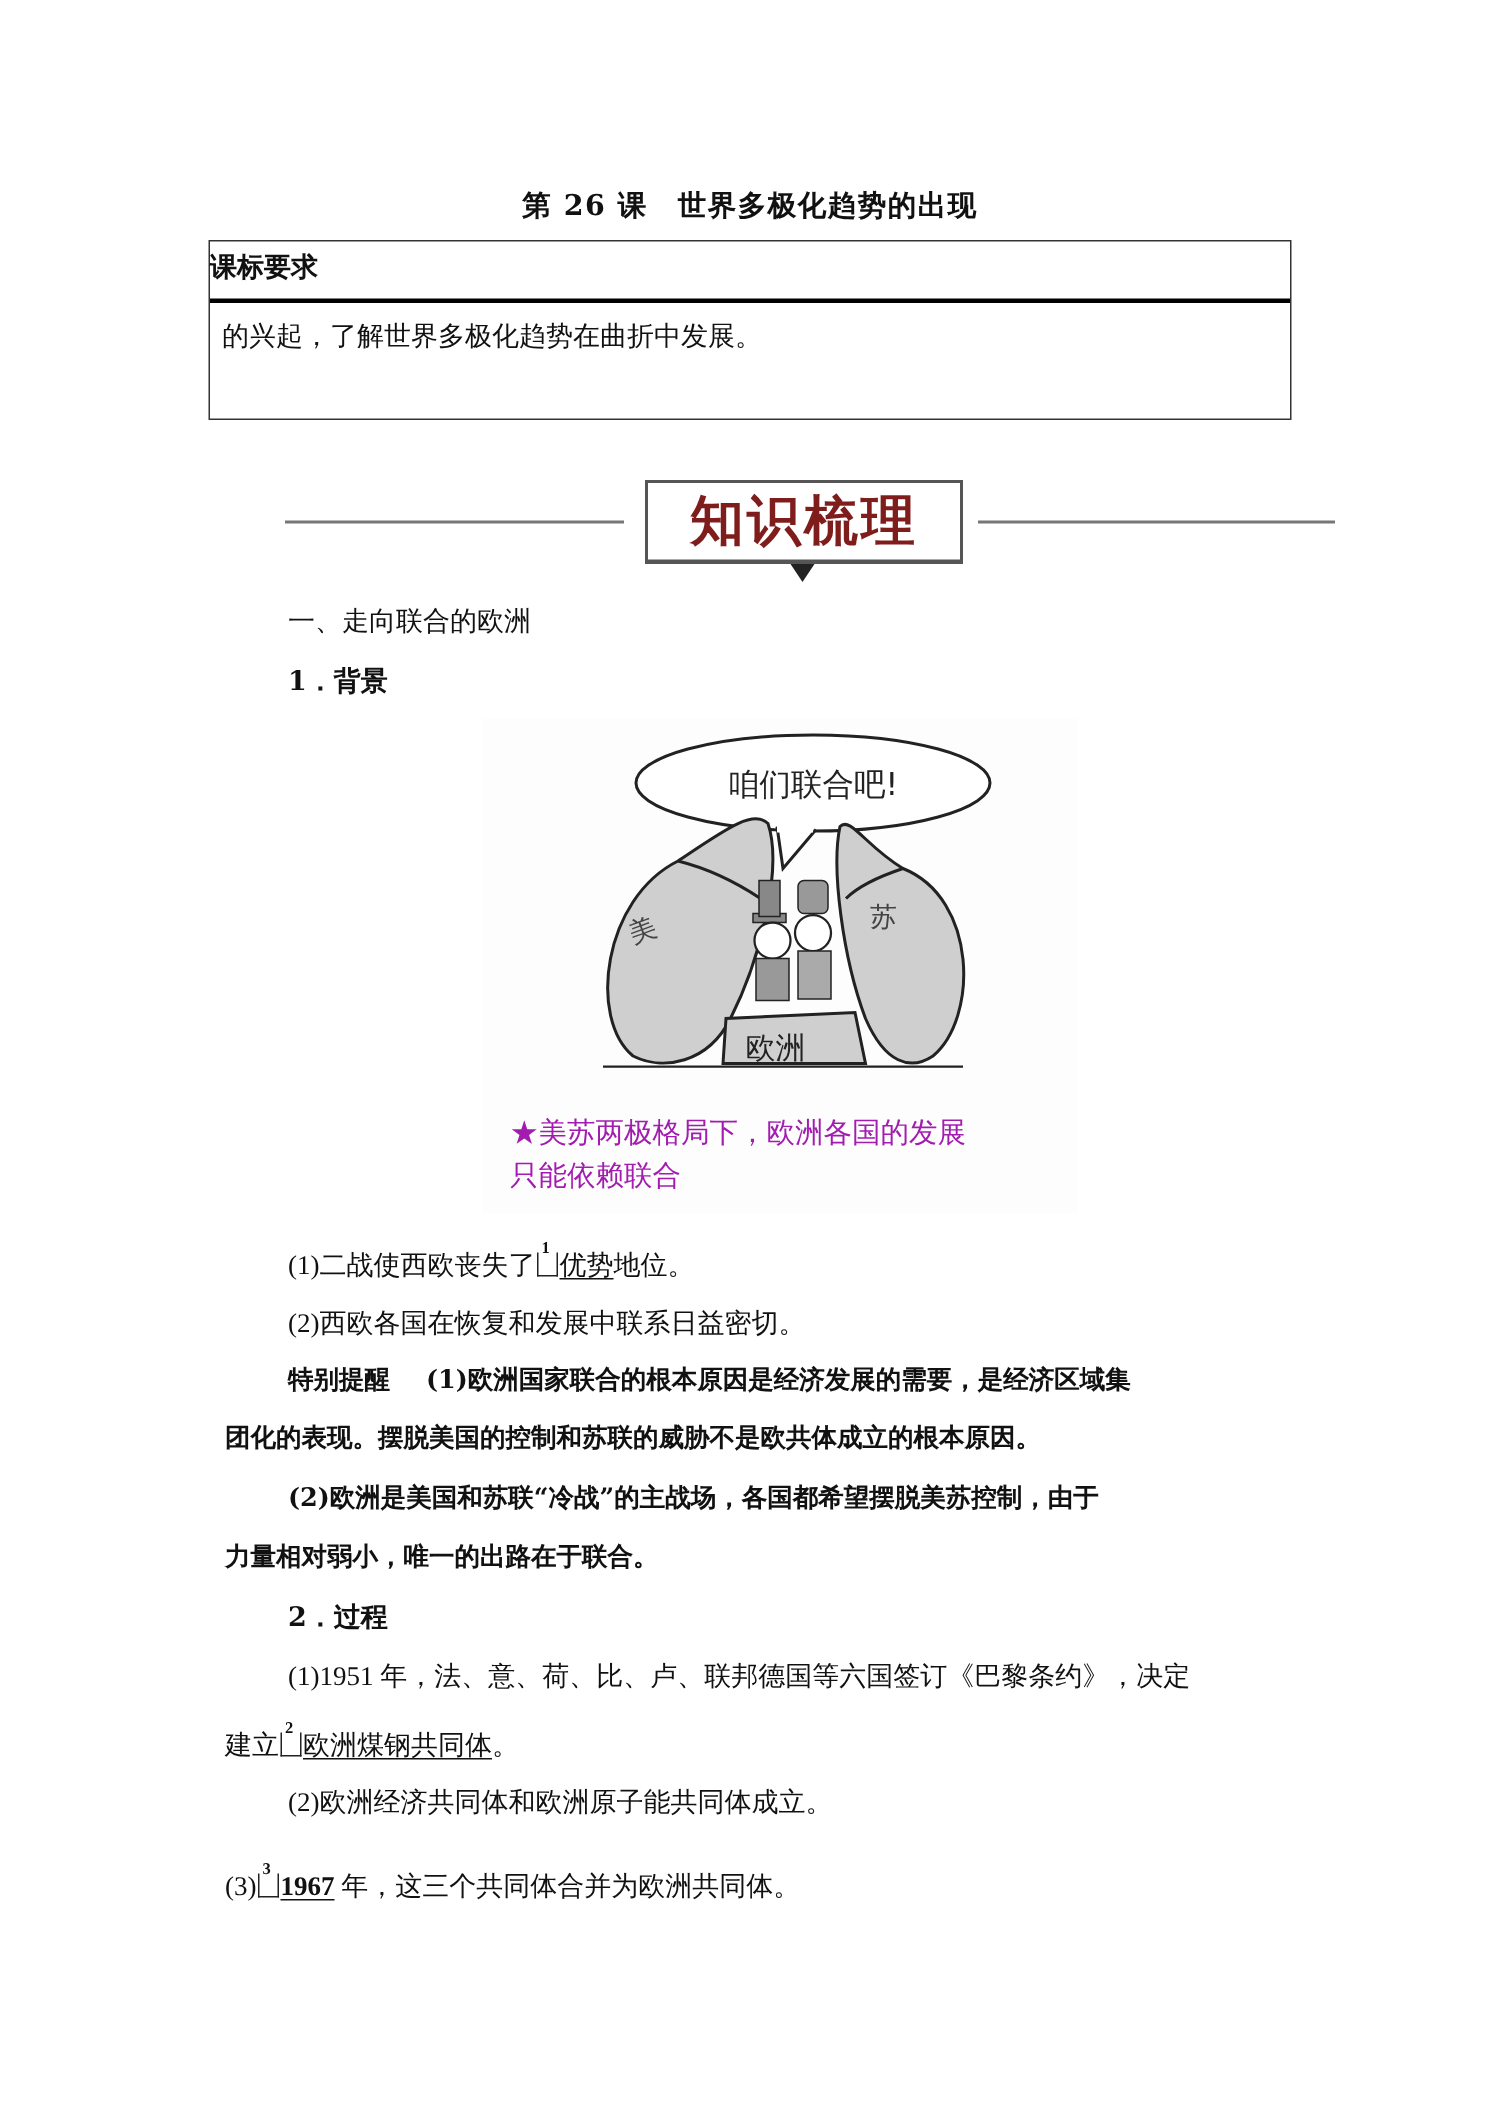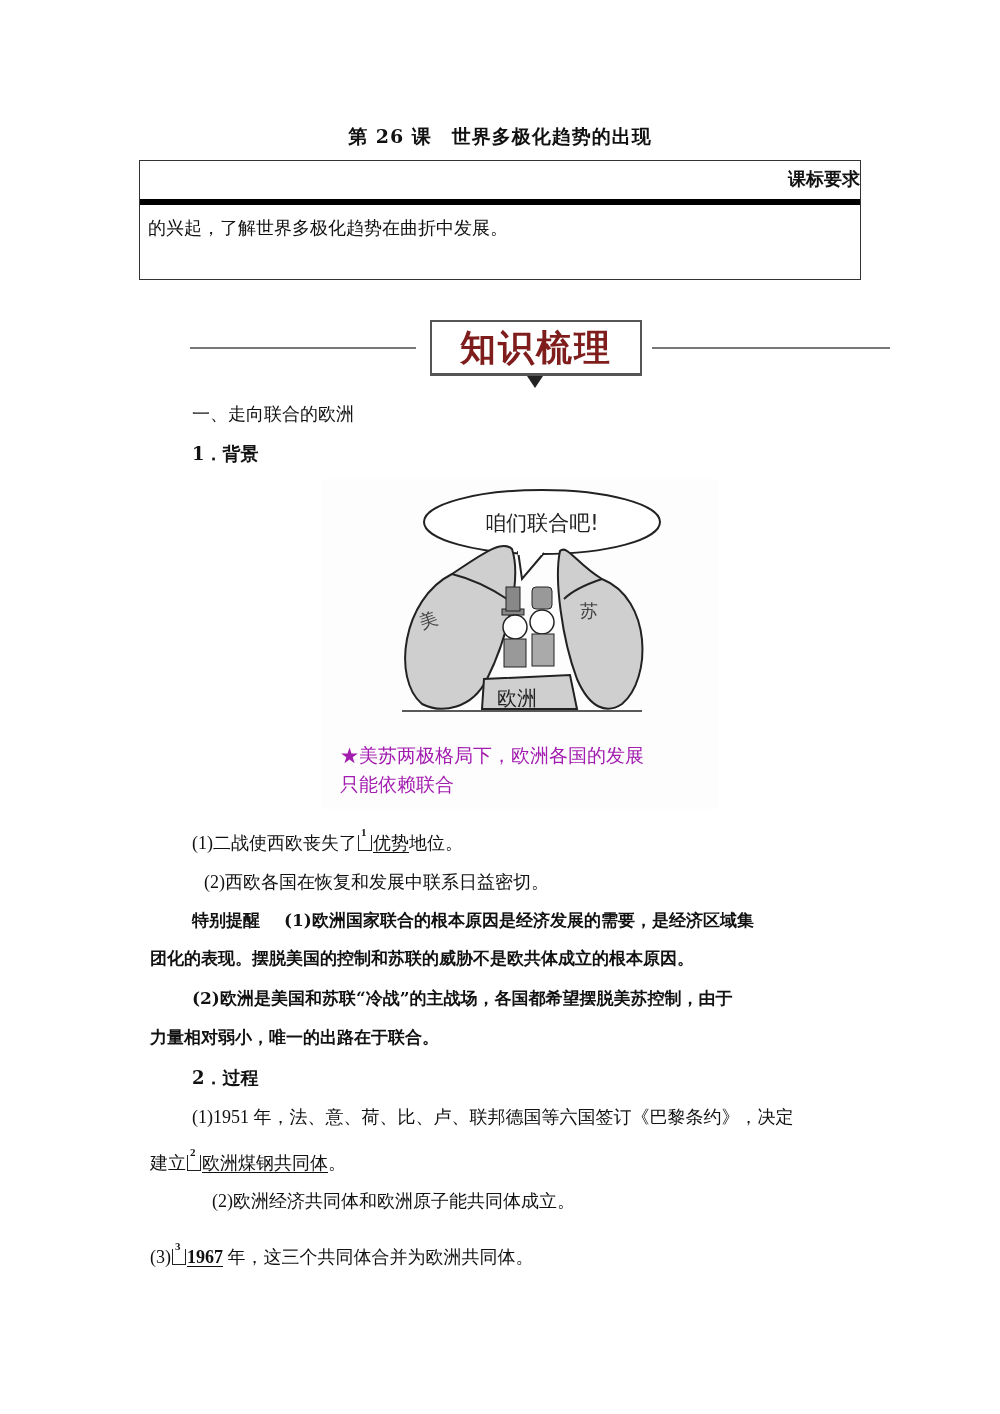--- a/index.html
+++ b/index.html
@@ -1,21 +1,21 @@
 <!DOCTYPE html>
 <html><head>
 <meta charset="utf-8">
 <style>
   html, body { margin:0; padding:0; background:#fff; }
   body { width:1000px; height:1414px; position:relative; overflow:hidden;
          font-family:"DejaVu Serif","Liberation Serif",serif; color:#111; }
   .abs { position:absolute; }
   .title { left:0; width:1000px; top:124px; text-align:center; font-size:19px; font-weight:bold; letter-spacing:1px; }
   .req-box { left:139px; top:160px; width:722px; height:120px; border:1px solid #333; box-sizing:border-box; }
-  .req-head { height:38px; border-bottom:6px solid #000000; text-align:right; line-height:36px; font-size:18px; font-weight:bold; }
+  .req-head { height:38px; border-bottom:3px solid #000000; text-align:left; line-height:36px; font-size:18px; font-weight:bold; }
   .req-body { padding:4px 8px 0 8px; font-size:18px; line-height:37px; font-family:"DejaVu Sans","Liberation Sans",sans-serif; }
   .sec-banner { left:190px; top:318px; width:700px; height:70px; }
   .banner-line { position:absolute; top:29px; height:2px; background:#777; }
   .banner-box { position:absolute; left:240px; top:2px; width:212px; height:56px; border:2px solid #555; border-bottom-width:3px; box-sizing:border-box;
                 text-align:center; line-height:52px; font-size:36px; font-weight:bold; color:#7f1d1d; letter-spacing:2px;
                 font-family:"DejaVu Sans","Liberation Sans",sans-serif; background:#fff; }
   .banner-tri { position:absolute; left:337px; top:58px; width:0; height:0; border-left:8px solid transparent; border-right:8px solid transparent; border-top:12px solid #222; }
   .h1 { left:192px; top:402px; font-size:18px; font-family:"DejaVu Sans","Liberation Sans",sans-serif; }
   .h2 { left:192px; top:442px; font-size:18px; font-weight:bold; }
   .figure { left:322px; top:479px; width:396px; height:330px; background:#fdfdfd; }
@@ -81,31 +81,31 @@
   <div class="caption">
     <div>★美苏两极格局下，欧洲各国的发展</div>
     <div>只能依赖联合</div>
   </div>
 </div>
 
 <div class="abs para" style="left:192px; top:831px;">
   <span>(1)二战使西欧丧失了</span><span class="blank"><span class="mark"><span>1</span></span><span>优势</span></span><span>地位。</span>
 </div>
 
-<div class="abs para" style="left:204px; top:870px;">(2)西欧各国在恢复和发展中联系日益密切。</div>
+<div class="abs para" style="left:192px; top:870px;">(2)西欧各国在恢复和发展中联系日益密切。</div>
 
 <div class="abs tip" style="left:192px; top:908px; width:660px; line-height:24px;">
   <span style="font-family:'DejaVu Sans','Liberation Sans',sans-serif; margin-right:24px;">特别提醒</span><span>(1)欧洲国家联合的根本原因是经济发展的需要，是经济区域集</span>
 </div>
 <div class="abs tip" style="left:150px; top:947px;">团化的表现。摆脱美国的控制和苏联的威胁不是欧共体成立的根本原因。</div>
 <div class="abs tip" style="left:192px; top:987px;">(2)欧洲是美国和苏联“冷战”的主战场，各国都希望摆脱美苏控制，由于</div>
 <div class="abs tip" style="left:150px; top:1026px;">力量相对弱小，唯一的出路在于联合。</div>
 
 <div class="abs h2" style="top:1066px;">2．过程</div>
 
 <div class="abs para" style="left:192px; top:1105px;">(1)1951 年，法、意、荷、比、卢、联邦德国等六国签订《巴黎条约》，决定</div>
 <div class="abs para" style="left:150px; top:1151px;">
   <span>建立</span><span class="blank"><span class="mark"><span>2</span></span><span>欧洲煤钢共同体</span></span><span>。</span>
 </div>
-<div class="abs para" style="left:192px; top:1189px;margin-left:20px;">(2)欧洲经济共同体和欧洲原子能共同体成立。</div>
+<div class="abs para" style="left:192px; top:1189px;">(2)欧洲经济共同体和欧洲原子能共同体成立。</div>
 <div class="abs para" style="left:150px; top:1245px;">
   <span>(3)</span><span class="blank bold"><span class="mark"><span>3</span></span><span>1967</span></span><span> 年，这三个共同体合并为欧洲共同体。</span>
 </div>
 
 </body></html>

